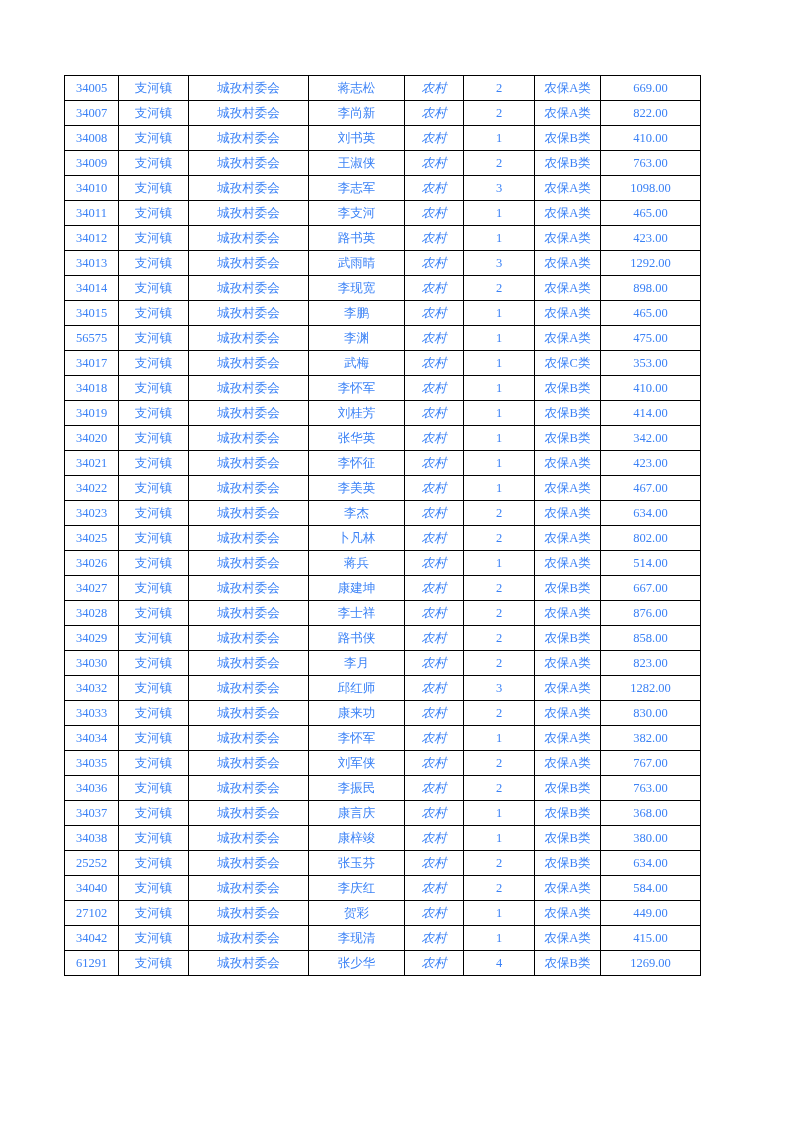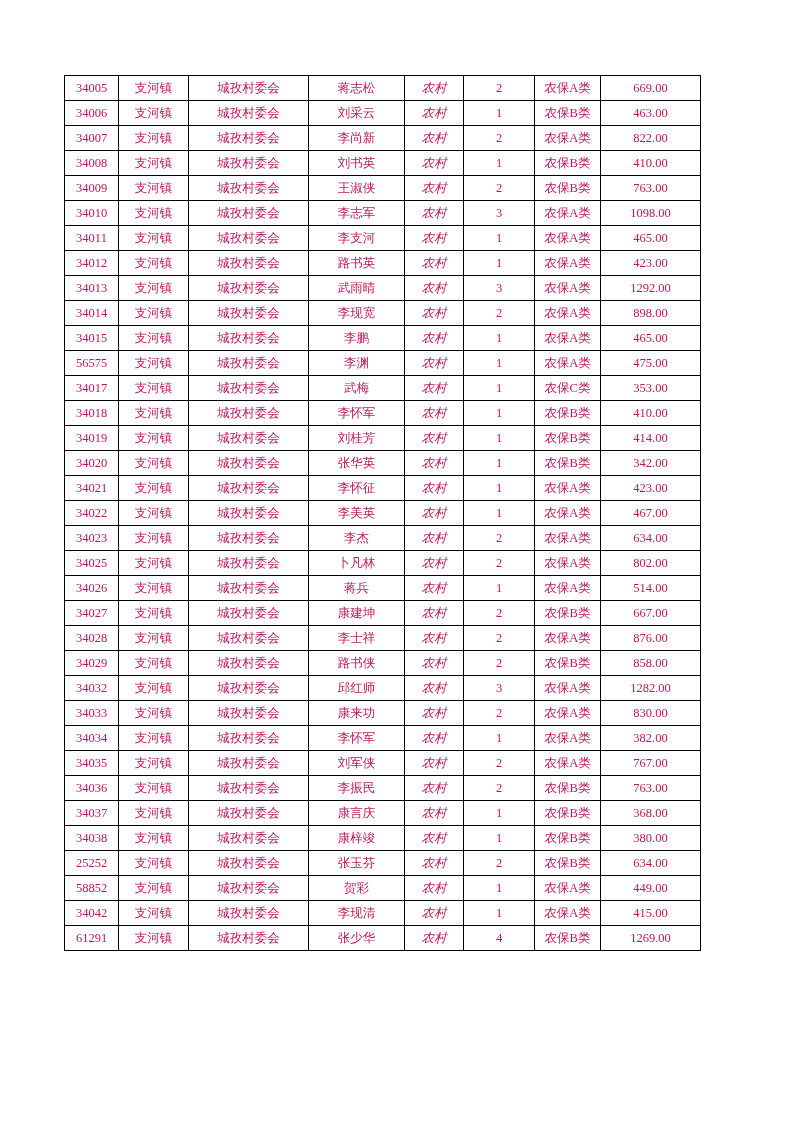--- a/index.html
+++ b/index.html
@@ -7,21 +7,21 @@
     padding: 0;
     background: #ffffff;
   }
   .page {
     position: relative;
     width: 793px;
     height: 1122px;
     background: #ffffff;
     overflow: hidden;
     font-family: "Liberation Serif", "DejaVu Serif", serif;
-    color: #be185d;
+    color: #3b82f6;
   }
   table.data-table {
     position: absolute;
     left: 64px;
     top: 75px;
     border-collapse: collapse;
     table-layout: fixed;
     font-size: 12.5px;
   }
   table.data-table td {
@@ -52,30 +52,20 @@
           <td class="col-record-id">34005</td>
           <td class="col-town">支河镇</td>
           <td class="col-village-committee">城孜村委会</td>
           <td class="col-person-name">蒋志松</td>
           <td class="col-household-type">农村</td>
           <td class="col-person-count">2</td>
           <td class="col-insurance-category">农保A类</td>
           <td class="col-amount">669.00</td>
         </tr>
         <tr>
-          <td class="col-record-id">34006</td>
-          <td class="col-town">支河镇</td>
-          <td class="col-village-committee">城孜村委会</td>
-          <td class="col-person-name">刘采云</td>
-          <td class="col-household-type">农村</td>
-          <td class="col-person-count">1</td>
-          <td class="col-insurance-category">农保B类</td>
-          <td class="col-amount">463.00</td>
-        </tr>
-        <tr>
           <td class="col-record-id">34007</td>
           <td class="col-town">支河镇</td>
           <td class="col-village-committee">城孜村委会</td>
           <td class="col-person-name">李尚新</td>
           <td class="col-household-type">农村</td>
           <td class="col-person-count">2</td>
           <td class="col-insurance-category">农保A类</td>
           <td class="col-amount">822.00</td>
         </tr>
         <tr>
@@ -282,20 +272,30 @@
           <td class="col-record-id">34029</td>
           <td class="col-town">支河镇</td>
           <td class="col-village-committee">城孜村委会</td>
           <td class="col-person-name">路书侠</td>
           <td class="col-household-type">农村</td>
           <td class="col-person-count">2</td>
           <td class="col-insurance-category">农保B类</td>
           <td class="col-amount">858.00</td>
         </tr>
         <tr>
+          <td class="col-record-id">34030</td>
+          <td class="col-town">支河镇</td>
+          <td class="col-village-committee">城孜村委会</td>
+          <td class="col-person-name">李月</td>
+          <td class="col-household-type">农村</td>
+          <td class="col-person-count">2</td>
+          <td class="col-insurance-category">农保A类</td>
+          <td class="col-amount">823.00</td>
+        </tr>
+        <tr>
           <td class="col-record-id">34032</td>
           <td class="col-town">支河镇</td>
           <td class="col-village-committee">城孜村委会</td>
           <td class="col-person-name">邱红师</td>
           <td class="col-household-type">农村</td>
           <td class="col-person-count">3</td>
           <td class="col-insurance-category">农保A类</td>
           <td class="col-amount">1282.00</td>
         </tr>
         <tr>
@@ -362,21 +362,31 @@
           <td class="col-record-id">25252</td>
           <td class="col-town">支河镇</td>
           <td class="col-village-committee">城孜村委会</td>
           <td class="col-person-name">张玉芬</td>
           <td class="col-household-type">农村</td>
           <td class="col-person-count">2</td>
           <td class="col-insurance-category">农保B类</td>
           <td class="col-amount">634.00</td>
         </tr>
         <tr>
-          <td class="col-record-id">58852</td>
+          <td class="col-record-id">34040</td>
+          <td class="col-town">支河镇</td>
+          <td class="col-village-committee">城孜村委会</td>
+          <td class="col-person-name">李庆红</td>
+          <td class="col-household-type">农村</td>
+          <td class="col-person-count">2</td>
+          <td class="col-insurance-category">农保A类</td>
+          <td class="col-amount">584.00</td>
+        </tr>
+        <tr>
+          <td class="col-record-id">27102</td>
           <td class="col-town">支河镇</td>
           <td class="col-village-committee">城孜村委会</td>
           <td class="col-person-name">贺彩</td>
           <td class="col-household-type">农村</td>
           <td class="col-person-count">1</td>
           <td class="col-insurance-category">农保A类</td>
           <td class="col-amount">449.00</td>
         </tr>
         <tr>
           <td class="col-record-id">34042</td>

